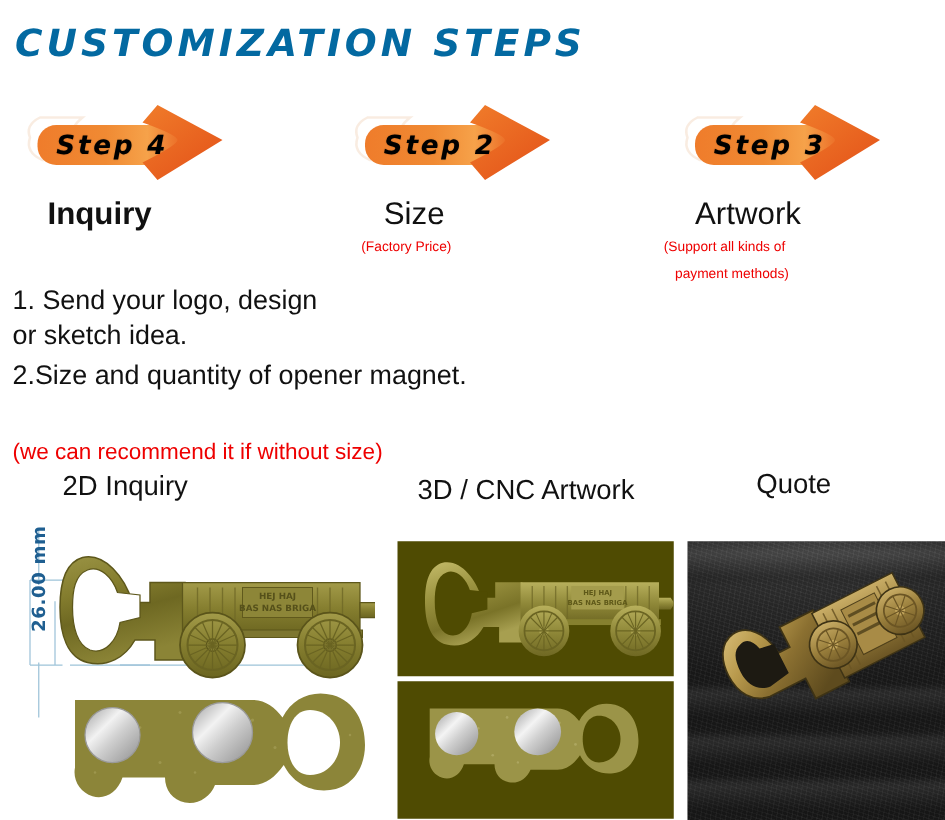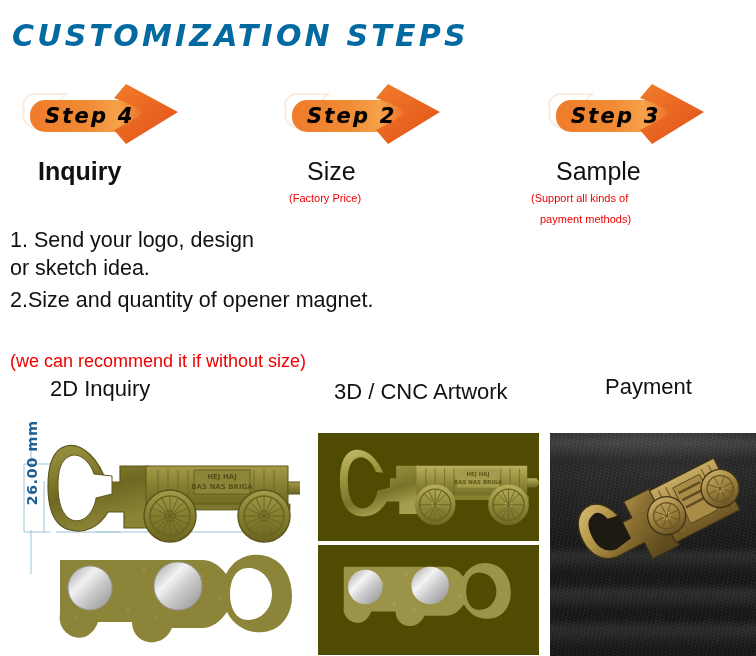--- a/index.html
+++ b/index.html
@@ -149,32 +149,32 @@
   <div class="step-block" style="left:544px;top:80px;">
     <div class="arrow-wrap">
       <svg width="186" height="72" viewBox="0 0 186 72">
         <path d="M6 30 Q2 20 14 14 L48 14 Q38 22 40 30 Q38 40 50 48 L16 48 Q2 42 6 30 Z" fill="none" stroke="#f6e4d4" stroke-width="2" opacity=".7"></path>
         <rect x="12" y="20" width="122" height="32" rx="15" fill="url(#ag1)"></rect>
         <path d="M108 4 L160 32 L108 64 L96 50 Q124 36 124 32 Q124 28 96 18 Z" fill="url(#ag1b)"></path>
       </svg>
       <div class="step-label">Step 3</div>
     </div>
   </div>
-  <div class="step-name" style="left:556px;top:157px;">Sample</div>
+  <div class="step-name" style="left:556px;top:157px;">Artwork</div>
   <div class="step-sub" style="left:531px;top:188px;">(Support all kinds of</div>
   <div class="step-sub" style="left:540px;top:209px;">payment methods)</div>
 
   <div class="instr" id="instr1a">1. Send your logo, design</div>
   <div class="instr" id="instr1b">or sketch idea.</div>
   <div class="instr" id="instr2">2.Size and quantity of opener magnet.</div>
   <div class="instr" id="instr-note">(we can recommend it if without size)</div>
 
   <div class="sec-head" id="head2d">2D Inquiry</div>
   <div class="sec-head" id="head3d">3D / CNC Artwork</div>
-  <div class="sec-head" id="headsample">Payment</div>
+  <div class="sec-head" id="headsample">Quote</div>
 
   <div id="panel2d">
     <svg width="300" height="232" viewBox="0 0 300 232">
       <defs>
         <linearGradient id="gold1" x1="0" y1="0" x2="0.3" y2="1">
           <stop offset="0" stop-color="#9a9344"></stop>
           <stop offset="0.35" stop-color="#847d2e"></stop>
           <stop offset="0.6" stop-color="#6e6822"></stop>
           <stop offset="1" stop-color="#8b8436"></stop>
         </linearGradient>

